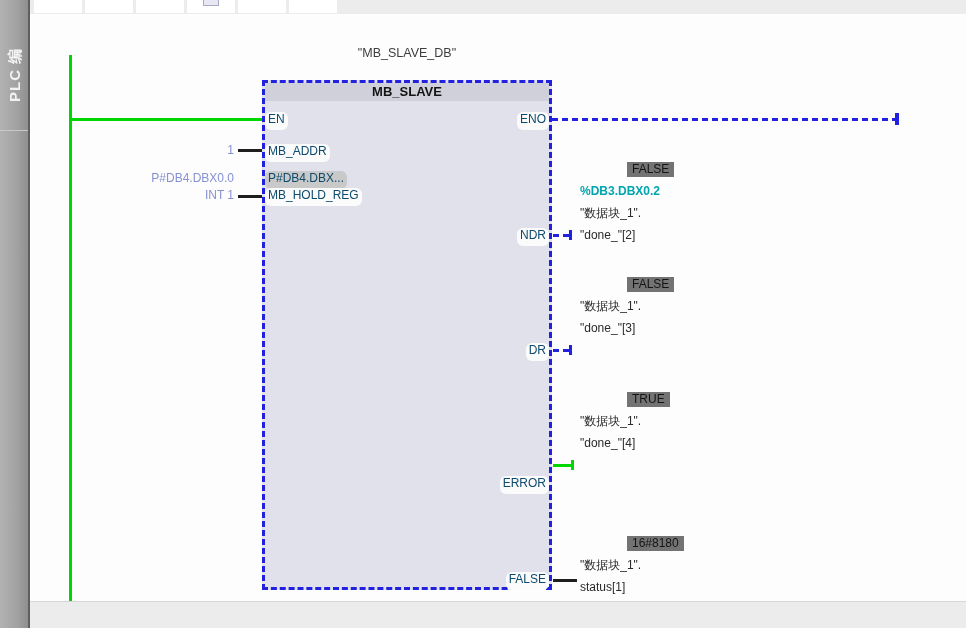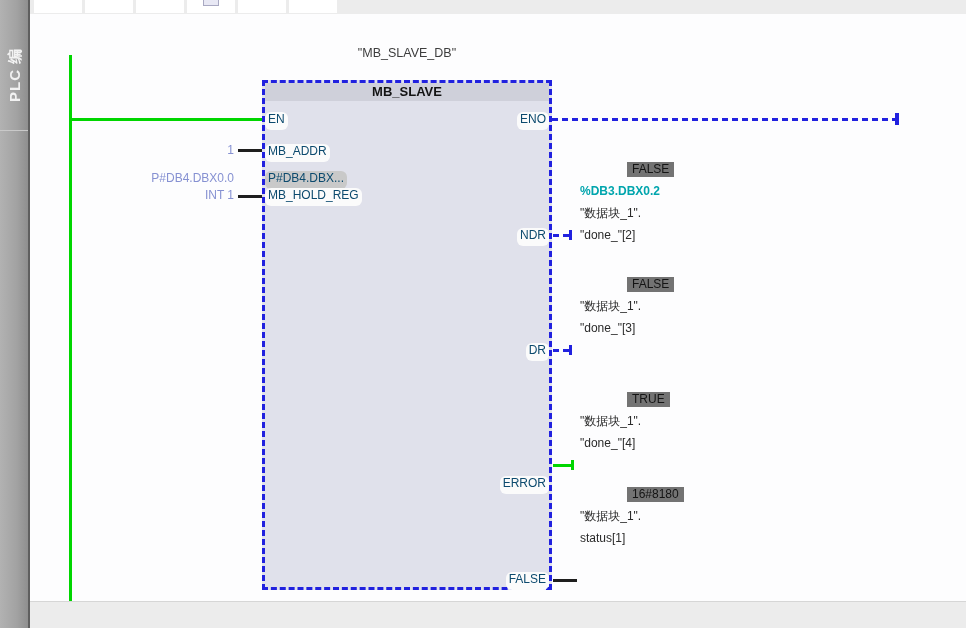--- a/index.html
+++ b/index.html
@@ -124,19 +124,19 @@
 
   <div class="wire green" style="left:553px;top:464px;width:20px;height:3px"></div>
   <div class="tick green" style="left:571px;top:460px;width:3px;height:10px"></div>
   <div class="out-group" style="top:388px">
     <div><span class="val-box">TRUE</span></div>
     <div class="opname">"数据块_1".</div>
     <div class="opname">"done_"[4]</div>
   </div>
 
   <div class="wire black" style="left:553px;top:579px;width:24px;height:3px"></div>
-  <div class="out-group" style="top:483px">
+  <div class="out-group" style="top:532px">
     <div><span class="val-box">16#8180</span></div>
     <div class="opname">"数据块_1".</div>
     <div class="opname">status[1]</div>
   </div>
 
 </div>
 
 </body></html>

